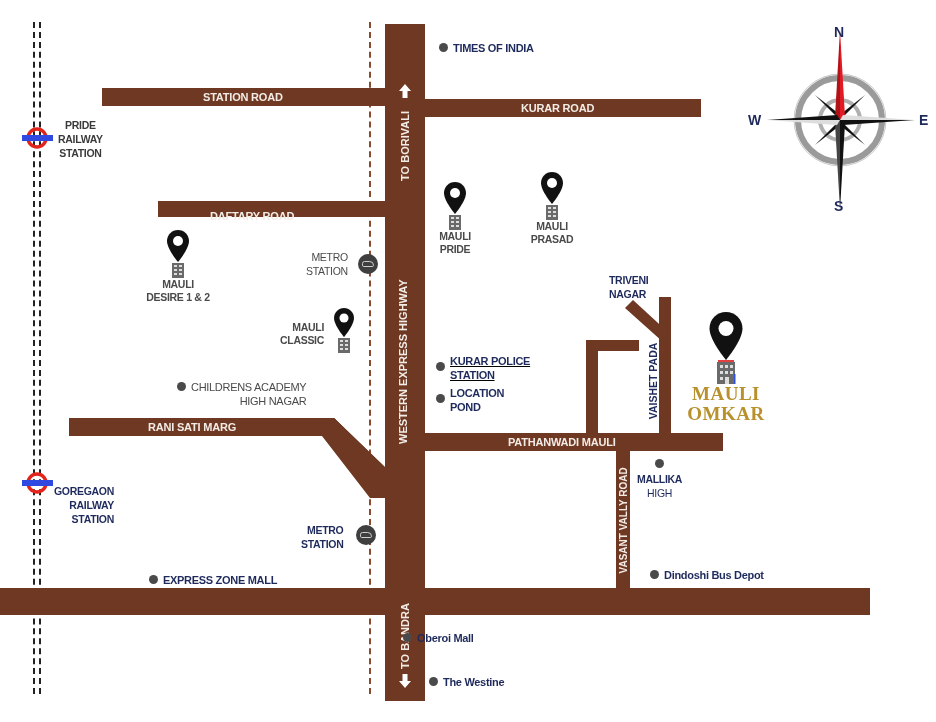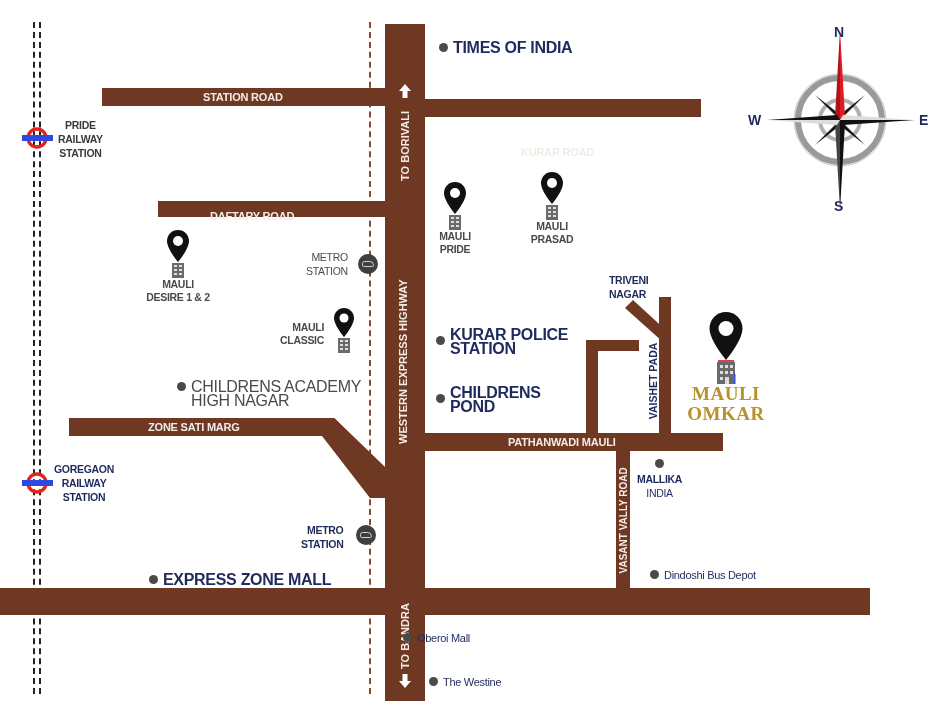--- a/index.html
+++ b/index.html
@@ -6,23 +6,23 @@
   body { width: 936px; height: 722px; background: #ffffff; position: relative; overflow: hidden; font-family: "Liberation Sans", sans-serif; }
   .map { position: absolute; left: 0; top: 0; width: 936px; height: 722px; }
   .road { position: absolute; background: #6e3822; }
   .road-label { position: absolute; color: #f3ece6; font-size: 11px; font-weight: bold; letter-spacing: -0.2px; white-space: nowrap; font-family: "Liberation Sans", sans-serif; }
   .vlabel { position: absolute; color: #f3ece6; font-size: 11px; font-weight: bold; white-space: nowrap; transform: rotate(-90deg); transform-origin: center center; }
   .vlabel-dark { position: absolute; color: #1f2a5c; font-size: 10.5px; font-weight: bold; white-space: nowrap; transform: rotate(-90deg); transform-origin: center center; }
   .rail { position: absolute; width: 2px; border-left: 2px dashed #222; }
   .metro-line { position: absolute; width: 0; border-left: 2px dashed #8a4a2e; }
   .poi { position: absolute; display: flex; align-items: flex-start; gap: 5px; }
   .dot { width: 9px; height: 9px; border-radius: 50%; background: #4a4a4a; flex: 0 0 auto; margin-top: 2px; }
-  .poi-text { font-size: 16px; font-weight: bold; color: #1f2a5c; line-height: 14px; letter-spacing: -0.3px; white-space: nowrap; }
-  .poi-text.grey { color: #4a4a4a; }
-  .poi-text.normal { font-weight: normal; font-size: 11px; text-align: right; }
+  .poi-text { font-size: 11px; font-weight: bold; color: #1f2a5c; line-height: 14px; letter-spacing: -0.3px; white-space: nowrap; }
+  .poi-text.grey { color: #4a4a4a; text-align: right; }
+  .poi-text.normal { font-weight: bold; font-size: 11px; text-align: right; }
   .station { position: absolute; }
   .station-text { position: absolute; font-size: 10.5px; font-weight: bold; line-height: 14px; letter-spacing: -0.3px; white-space: nowrap; }
   .metro-icon { position: absolute; width: 20px; height: 20px; border-radius: 50%; background: #3f3f3f; }
   .metro-icon::after { content: ""; position: absolute; left: 4px; top: 7px; width: 12px; height: 6px; border: 1.5px solid #cfcfcf; border-radius: 3px 5px 2px 2px; box-sizing: border-box; }
   .project { position: absolute; text-align: center; }
   .project-name { font-size: 10.5px; font-weight: bold; color: #4a4a4a; line-height: 13px; letter-spacing: -0.3px; white-space: nowrap; }
   .pin { display: block; margin: 0 auto; }
   .bldg { display: block; margin: 0 auto; }
   .omkar-name { font-family: "Liberation Serif", serif; font-size: 19px; font-weight: bold; color: #b8912c; line-height: 20px; letter-spacing: 0.5px; text-align: center; }
   .title { position: absolute; font-family: "Liberation Serif", serif; font-weight: bold; font-size: 20px; color: #1f2a5c; white-space: nowrap; }
@@ -36,32 +36,32 @@
 
   <div class="rail" style="left:33px; top:22px; height:672px;"></div>
   <div class="rail" style="left:39px; top:22px; height:672px;"></div>
 
   <div class="metro-line" style="left:369px; top:22px; height:672px;"></div>
 
   <div class="road" style="left:102px; top:88px; width:285px; height:18px;"></div>
   <div class="road-label" style="left:203px; top:91px;">STATION ROAD</div>
 
   <div class="road" style="left:423px; top:99px; width:278px; height:18px;"></div>
-  <div class="road-label" style="left:521px; top:102px;margin-top:44px;">KURAR ROAD</div>
+  <div class="road-label" style="left:521px; top:102px;">KURAR ROAD</div>
 
   <div class="road" style="left:158px; top:201px; width:229px; height:16px;"></div>
   <div class="road-label" style="left:210px; top:210px;">DAFTARY ROAD</div>
 
   <div class="road" style="left:69px; top:418px; width:250px; height:18px;"></div>
   <svg style="position:absolute; left:300px; top:418px;" width="100" height="90">
     <polygon points="14,0 34,0 90,55 90,82" fill="#6e3822"></polygon>
     <polygon points="14,0 34,0 88,52 88,80 " fill="#6e3822"></polygon>
     <polygon points="0,0 34,0 90,54 90,80 70,80 22,18 0,18" fill="#6e3822"></polygon>
   </svg>
-  <div class="road-label" style="left:148px; top:421px;">ZONE SATI MARG</div>
+  <div class="road-label" style="left:148px; top:421px;">RANI SATI MARG</div>
 
   <div class="road" style="left:423px; top:433px; width:300px; height:18px;"></div>
   <div class="road-label" style="left:508px; top:436px;">PATHANWADI MAULI</div>
 
   <div class="road" style="left:0px; top:588px; width:870px; height:27px;"></div>
 
   <div class="road" style="left:385px; top:24px; width:40px; height:677px;"></div>
   <div class="vlabel" style="left:343px; top:378px; width:120px; text-align:center;">WESTERN EXPRESS HIGHWAY</div>
   <div class="vlabel" style="left:367px; top:140px; width:76px; text-align:center;">TO BORIVALI</div>
   <div class="vlabel" style="left:367px; top:630px; width:76px; text-align:center;">TO BANDRA</div>
@@ -95,21 +95,21 @@
     <div>RAILWAY</div>
     <div>STATION</div>
   </div>
 
   <div class="station" style="left:22px; top:471px;">
     <svg width="34" height="24">
       <circle cx="15" cy="12" r="9" fill="none" stroke="#e3241b" stroke-width="3.5"></circle>
       <rect x="0" y="9" width="31" height="6" fill="#2f49e0"></rect>
     </svg>
   </div>
-  <div class="station-text" style="left:54px; top:462px; color:#1f2a5c; text-align:center;">
+  <div class="station-text" style="left:54px; top:484px; color:#1f2a5c; text-align:right;">
     <div>GOREGAON</div>
     <div>RAILWAY</div>
     <div>STATION</div>
   </div>
 
   <div class="station-text" style="left:306px; top:250px; color:#4a4a4a; text-align:right; font-weight:normal;">
     <div>METRO</div>
     <div>STATION</div>
   </div>
   <div class="metro-icon" style="left:358px; top:254px;"></div>
@@ -118,53 +118,53 @@
     <div>METRO</div>
     <div>STATION</div>
   </div>
   <div class="metro-icon" style="left:356px; top:525px;"></div>
 
   <div class="poi" style="left:439px; top:41px;">
     <span class="dot"></span>
     <span class="poi-text">TIMES OF INDIA</span>
   </div>
 
-  <div class="poi" style="left:436px; top:328px;">
+  <div class="poi" style="left:436px; top:354px;text-decoration:underline;">
     <span class="dot" style="margin-top:8px;"></span>
     <span class="poi-text">
       <div>KURAR POLICE</div>
       <div>STATION</div>
     </span>
   </div>
 
   <div class="poi" style="left:436px; top:386px;">
     <span class="dot" style="margin-top:8px;"></span>
     <span class="poi-text">
-      <div>CHILDRENS</div>
+      <div>LOCATION</div>
       <div>POND</div>
     </span>
   </div>
 
   <div class="poi" style="left:177px; top:380px;">
     <span class="dot"></span>
     <span class="poi-text grey" style="font-weight:normal;">
       <div>CHILDRENS ACADEMY</div>
       <div>HIGH NAGAR</div>
     </span>
   </div>
 
   <div class="station-text" style="left:609px; top:273px; color:#1f2a5c;">
     <div>TRIVENI</div>
     <div>NAGAR</div>
   </div>
 
   <div class="dot" style="position:absolute; left:655px; top:457px;"></div>
   <div class="station-text" style="left:637px; top:472px; color:#1f2a5c; text-align:center;">
     <div>MALLIKA</div>
-    <div style="font-weight:normal;">INDIA</div>
+    <div style="font-weight:normal;">HIGH</div>
   </div>
 
   <div class="poi" style="left:149px; top:573px;">
     <span class="dot"></span>
     <span class="poi-text">EXPRESS ZONE MALL</span>
   </div>
 
   <div class="poi" style="left:650px; top:568px;">
     <span class="dot"></span>
     <span class="poi-text normal">Dindoshi Bus Depot</span>

